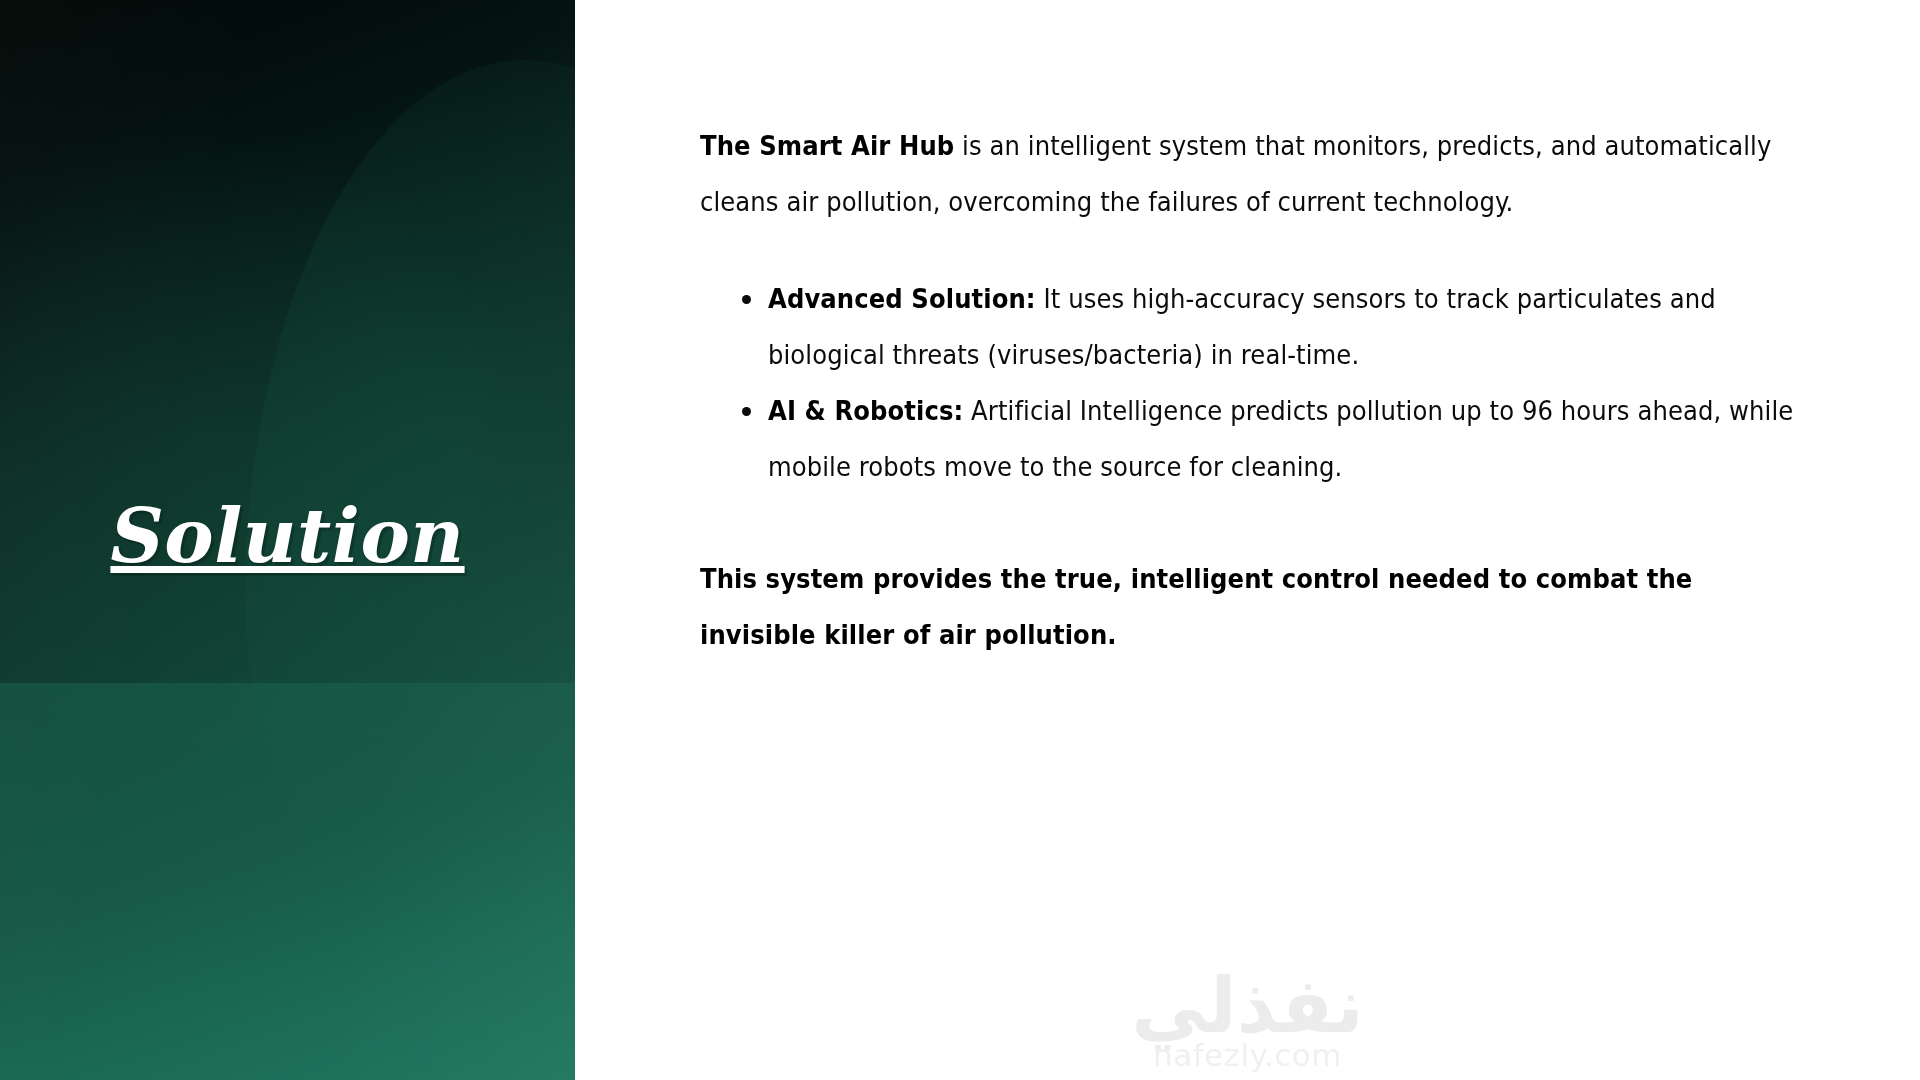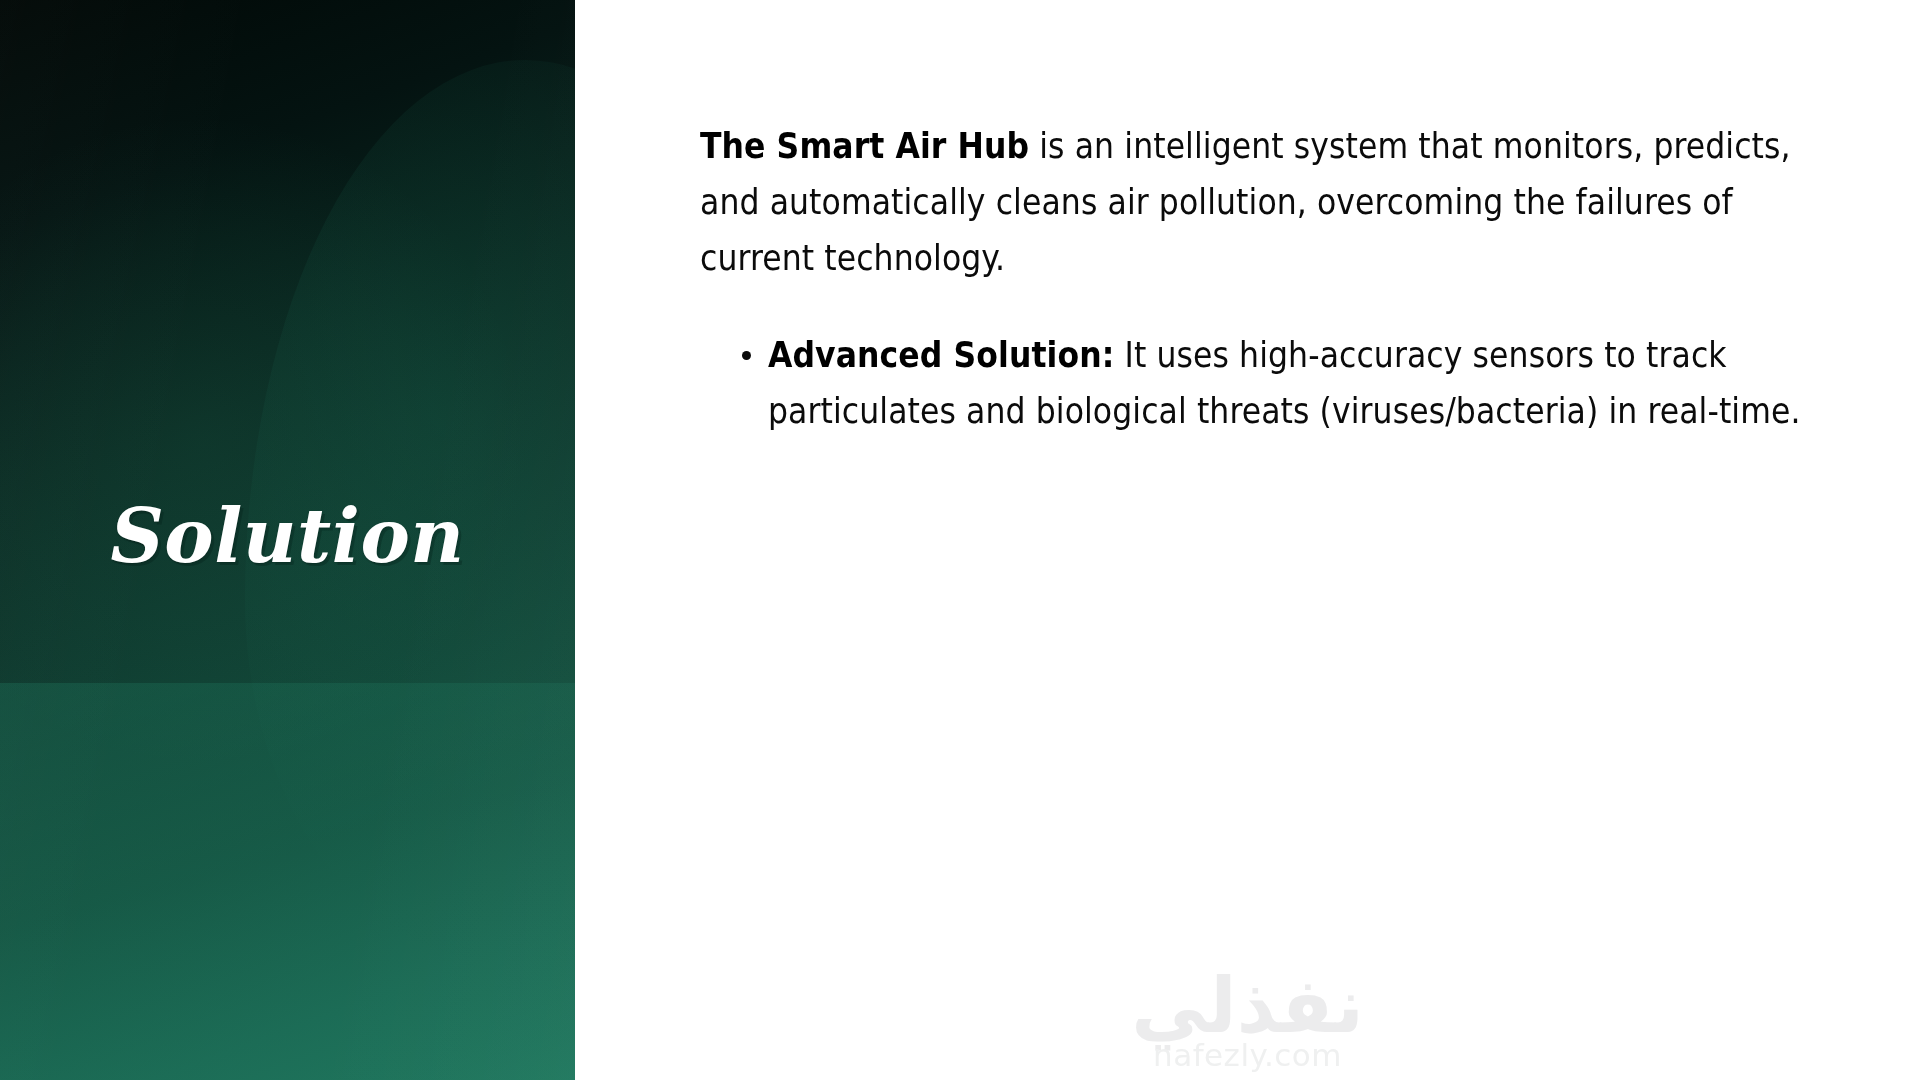--- a/index.html
+++ b/index.html
@@ -115,41 +115,42 @@
     font-style: italic;
     font-size: 74px;
     line-height: 1;
     color: #ffffff;
     letter-spacing: 0.5px;
     margin-top: -8px;
     text-shadow:
       3px 3px 0 rgba(4, 30, 24, 0.30),
       0 1px 2px rgba(0, 0, 0, 0.18);
     white-space: nowrap;
+    text-decoration: underline;
   }
 
   
   .right-panel {
     position: relative;
     flex: 1 1 auto;
     height: 1080px;
     background: #ffffff;
   }
 
   .content {
     position: absolute;
     left: 125px;   
     top: 118px;
     width: 1115px;
   }
 
   .body-text {
     font-family: "DejaVu Sans Condensed", "Liberation Sans Narrow",
                  "Liberation Sans", sans-serif;
-    font-size: 35px;
+    font-size: 27px;
     line-height: 56px;
     color: #0b0b0b;
     font-stretch: condensed;
     letter-spacing: 0.1px;
   }
 
   .intro { margin: 0; }
 
   .intro b, .lead-in {
     font-weight: 700;
@@ -239,24 +240,28 @@
     <div class="content">
 
       <p class="body-text intro"><b>The Smart Air Hub</b><span> is an intelligent system that monitors, predicts, and automatically cleans air pollution, overcoming the failures of current technology.</span></p>
 
       <ul class="bullets">
 
         <li class="body-text">
           <span class="bullet-dot"></span><span class="lead-in">Advanced Solution:</span><span> It uses high-accuracy sensors to track particulates and biological threats (viruses/bacteria) in real-time.</span>
         </li>
 
+        <li class="body-text">
+          <span class="bullet-dot"></span><span class="lead-in">AI &amp; Robotics:</span><span> Artificial Intelligence predicts pollution up to 96 hours ahead, while mobile robots move to the source for cleaning.</span>
+        </li>
 
 
       </ul>
 
+      <p class="body-text closing">This system provides the true, intelligent control needed to combat the invisible killer of air pollution.</p>
 
     </div>
 
     <div class="watermark">
       <div class="wm-arabic">نفذلي</div>
       <div class="wm-domain">nafezly.com</div>
     </div>
 
   </div>
 

